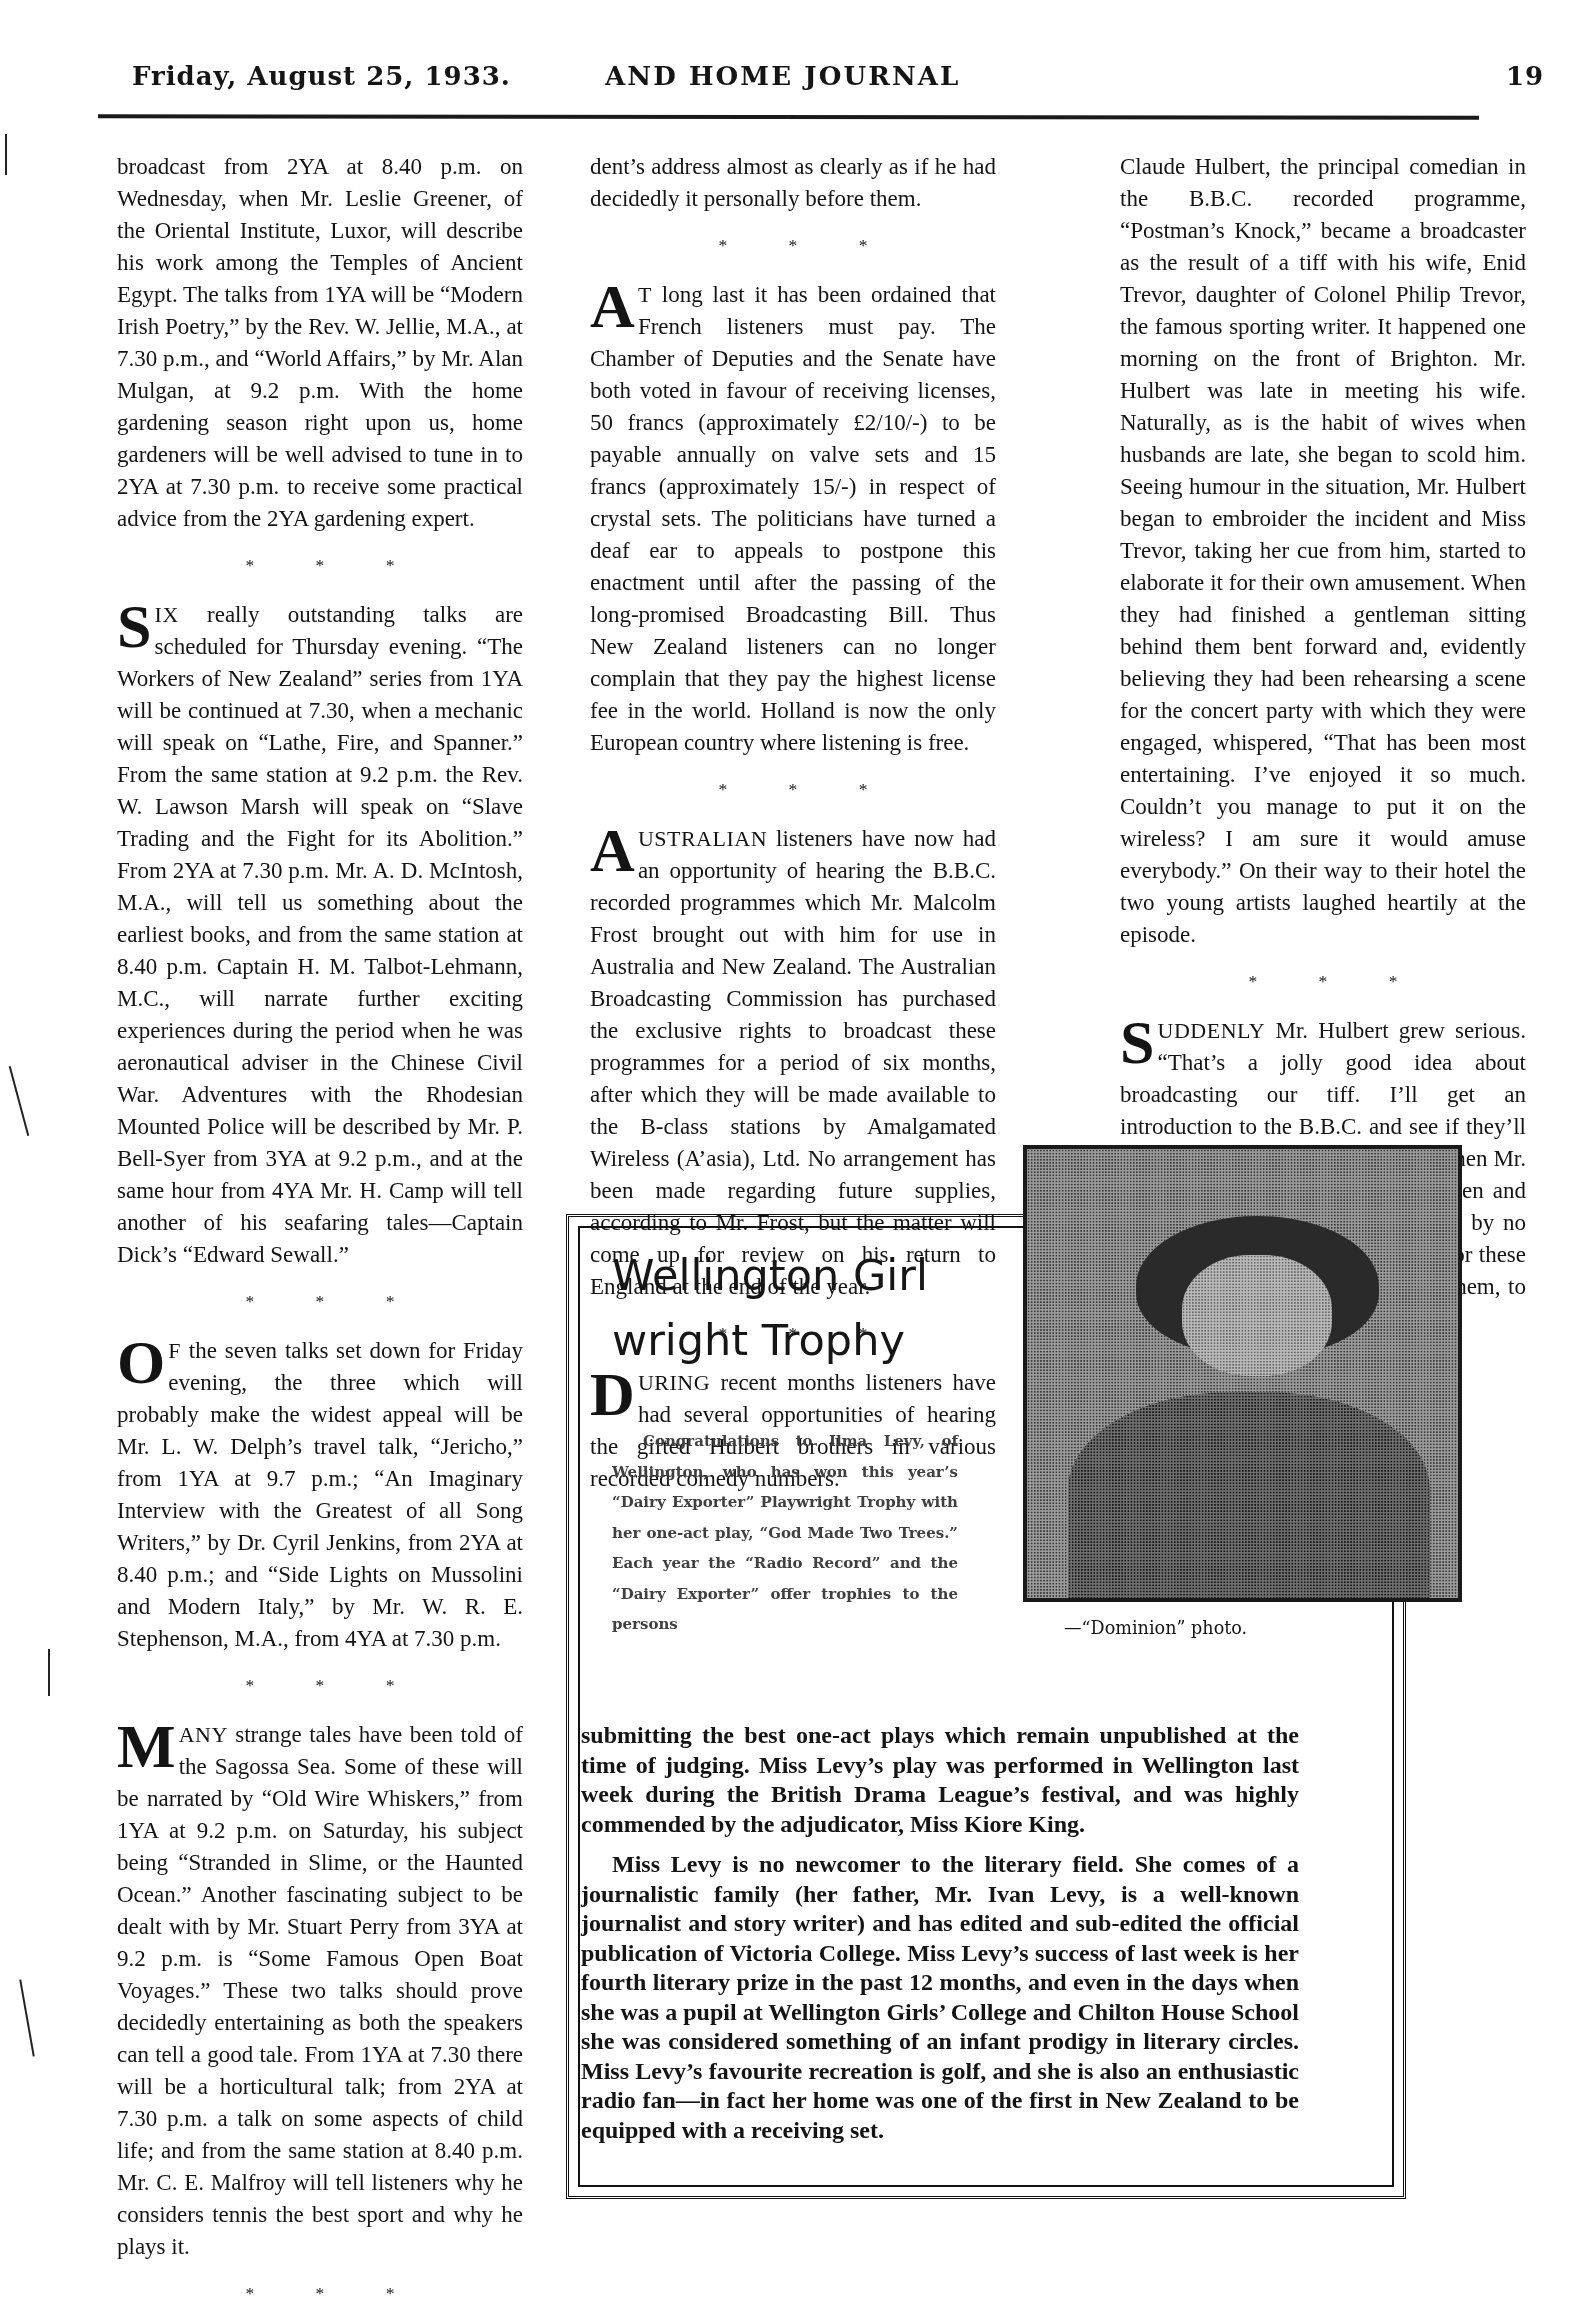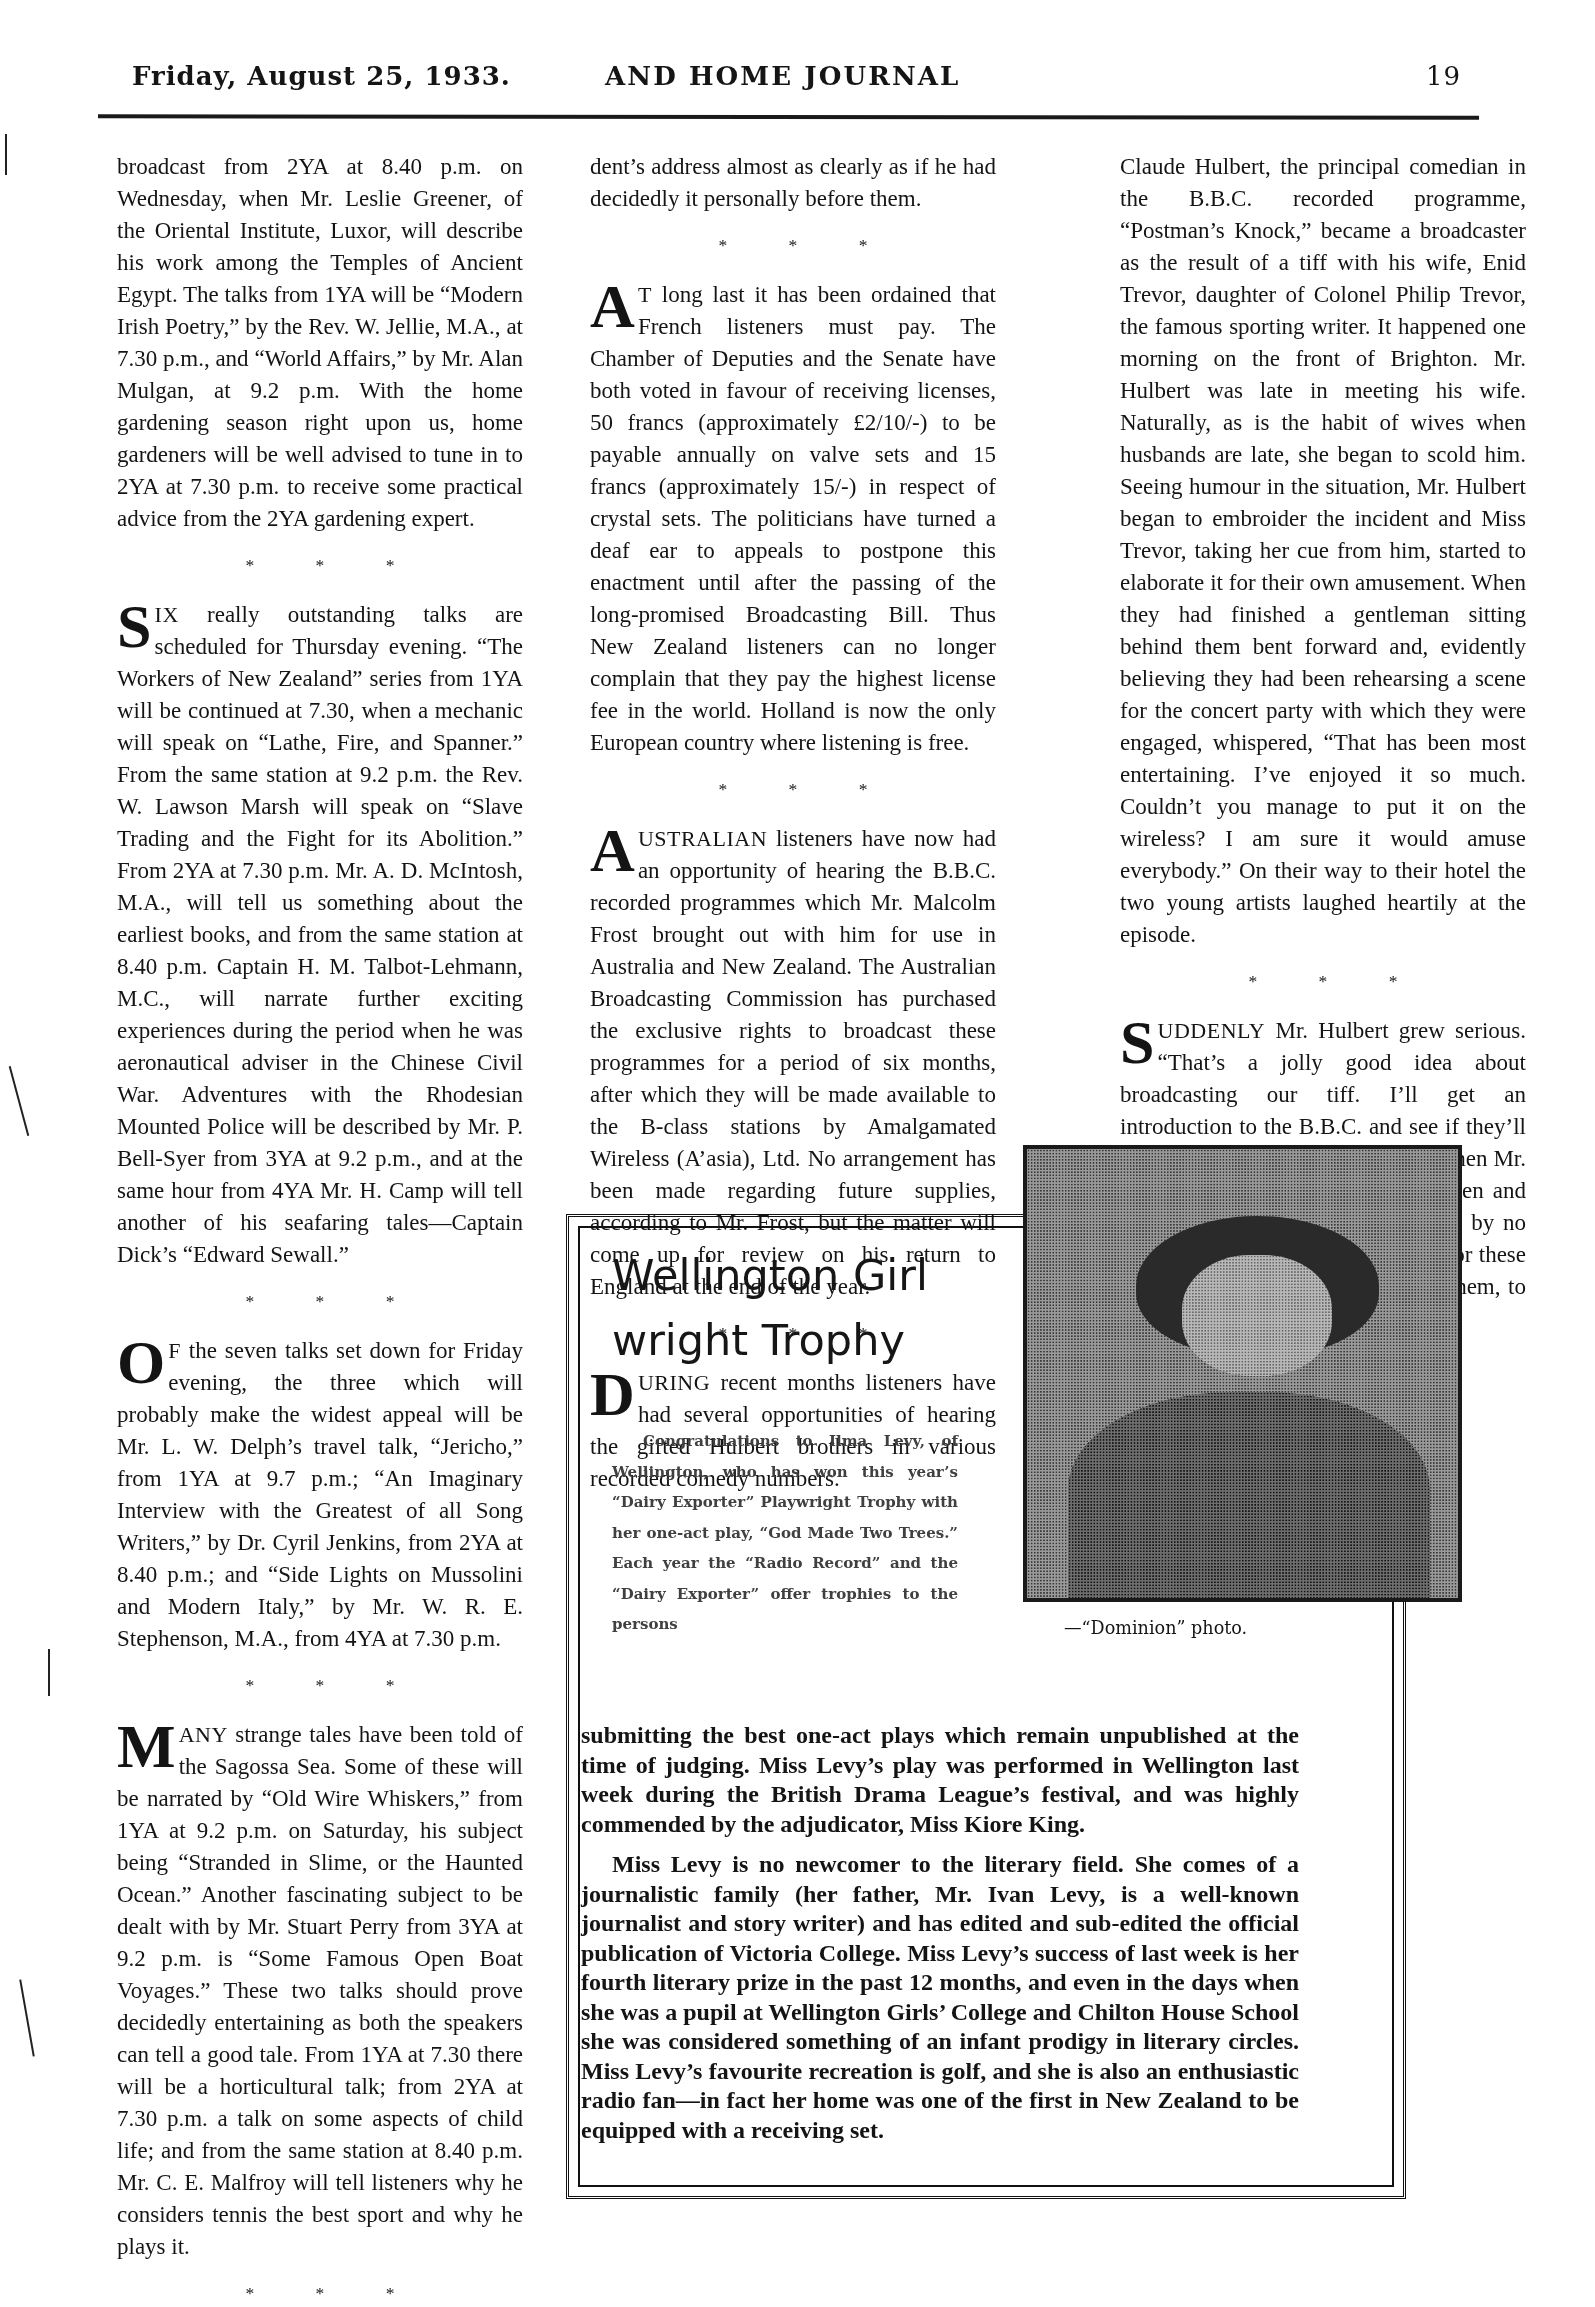--- a/index.html
+++ b/index.html
@@ -25,21 +25,21 @@
   .photo .face { position:absolute; left:155px; top:106px; width:150px; height:121px; border-radius:45%; background:#b8b8b8; background-image: radial-gradient(#555 0.5px, transparent 0.8px); background-size:3.1px 3.1px; }
   .photo .body { position:absolute; left:41px; top:243px; width:362px; height:217px; border-radius:45% 45% 0 0; background:#6e6e6e; background-image: radial-gradient(#111 0.6px, transparent 0.9px); background-size:3.1px 3.1px; }
   .photo-caption { position:absolute; left:1064px; top:1618px; font-family:"DejaVu Serif", serif; font-size:17.6px; color:#151515;text-align:center; }
   .margin-mark { position:absolute; background:#222; }
 </style>
 </head>
 <body>
 
 <div class="header-text" style="left:132px;">Friday, August 25, 1933.</div>
 <div class="header-text" style="left:605px; letter-spacing:2.1px;">AND HOME JOURNAL</div>
-<div class="header-text" style="left:1426px; font-weight:normal;text-align:center;">19</div>
+<div class="header-text" style="left:1506px; font-weight:bold;text-align:center;">19</div>
 <div class="rule"></div>
 
 <div class="margin-mark" style="left:5.2px; top:134px; width:1.6px; height:41px;"></div>
 <div class="margin-mark" style="left:17.6px; top:1065px; width:1.6px; height:72px; transform:rotate(-15deg);"></div>
 <div class="margin-mark" style="left:48px; top:1649px; width:1.6px; height:47px;"></div>
 <div class="margin-mark" style="left:26px; top:1979px; width:1.6px; height:78px; transform:rotate(-10deg);"></div>
 
 <div class="col" style="left:101px;">
   <p>broadcast from 2YA at 8.40 p.m. on Wednesday, when Mr. Leslie Greener, of the Oriental Institute, Luxor, will describe his work among the Temples of Ancient Egypt. The talks from 1YA will be “Modern Irish Poetry,” by the Rev. W. Jellie, M.A., at 7.30 p.m., and “World Affairs,” by Mr. Alan Mulgan, at 9.2 p.m. With the home gardening season right upon us, home gardeners will be well advised to tune in to 2YA at 7.30 p.m. to receive some practical advice from the 2YA gardening expert.</p>
   <div class="stars">*  *  *</div>

